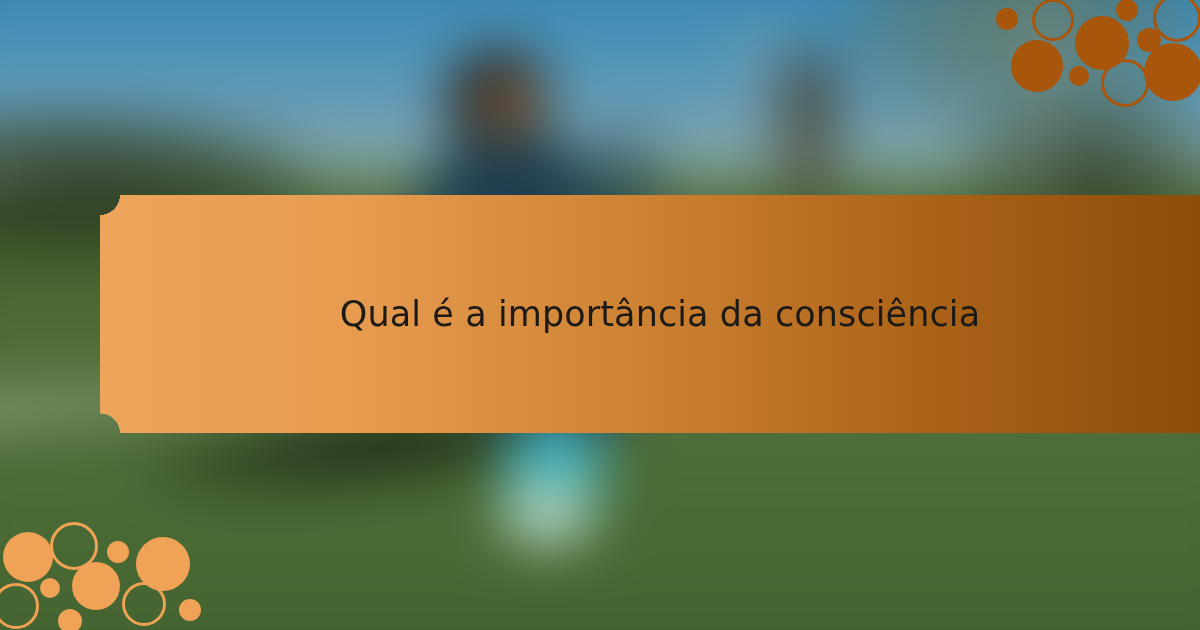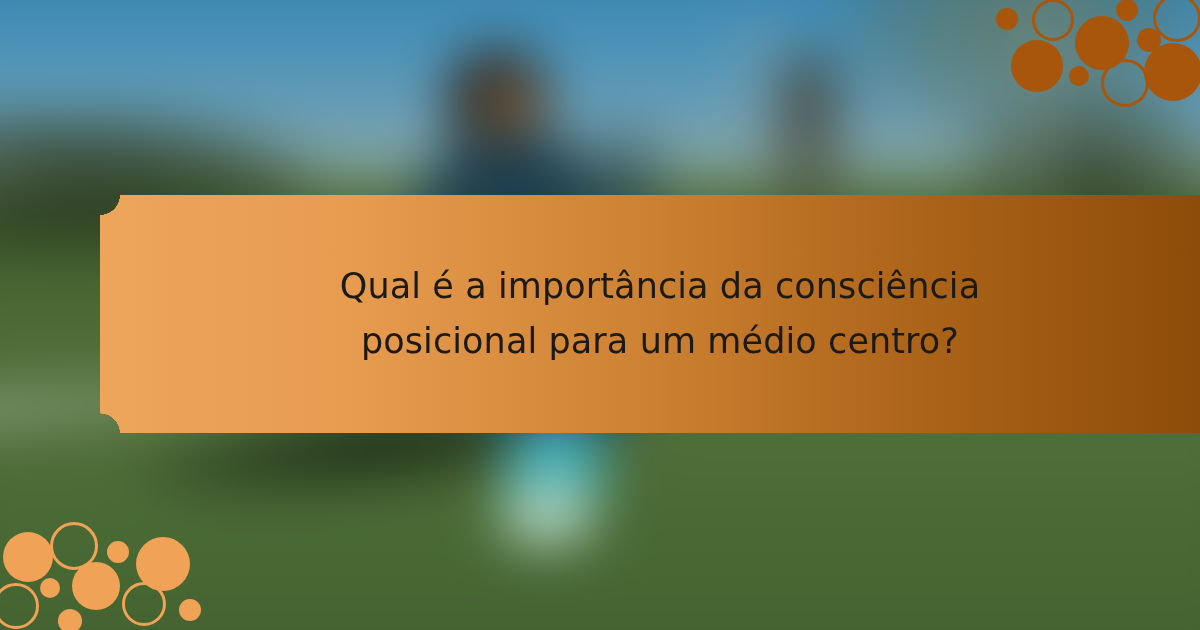--- a/index.html
+++ b/index.html
@@ -222,17 +222,16 @@
       <div class="dot" style="left: 72px; top: 562px; width: 48px; height: 48px; background: rgb(240, 163, 86);"></div>
       <div class="dot" style="left: -7px; top: 583px; width: 46px; height: 46px; border: 3px solid rgb(240, 163, 86);"></div>
       <div class="dot" style="left: 122px; top: 582px; width: 44px; height: 44px; border: 3px solid rgb(240, 163, 86);"></div>
       <div class="dot" style="left: 58px; top: 609px; width: 24px; height: 24px; background: rgb(240, 163, 86);"></div>
       <div class="dot" style="left: 179px; top: 599px; width: 22px; height: 22px; background: rgb(240, 163, 86);"></div>
     </div>
 
   <div id="quote-card">
     <div id="quote-text" style="color: rgb(28, 26, 23);">
         <div>Qual é a importância da consciência</div>
-        <div>posicional para um médio centro?</div>
       </div>
   </div>
 
 </div>
 
 </body></html>

